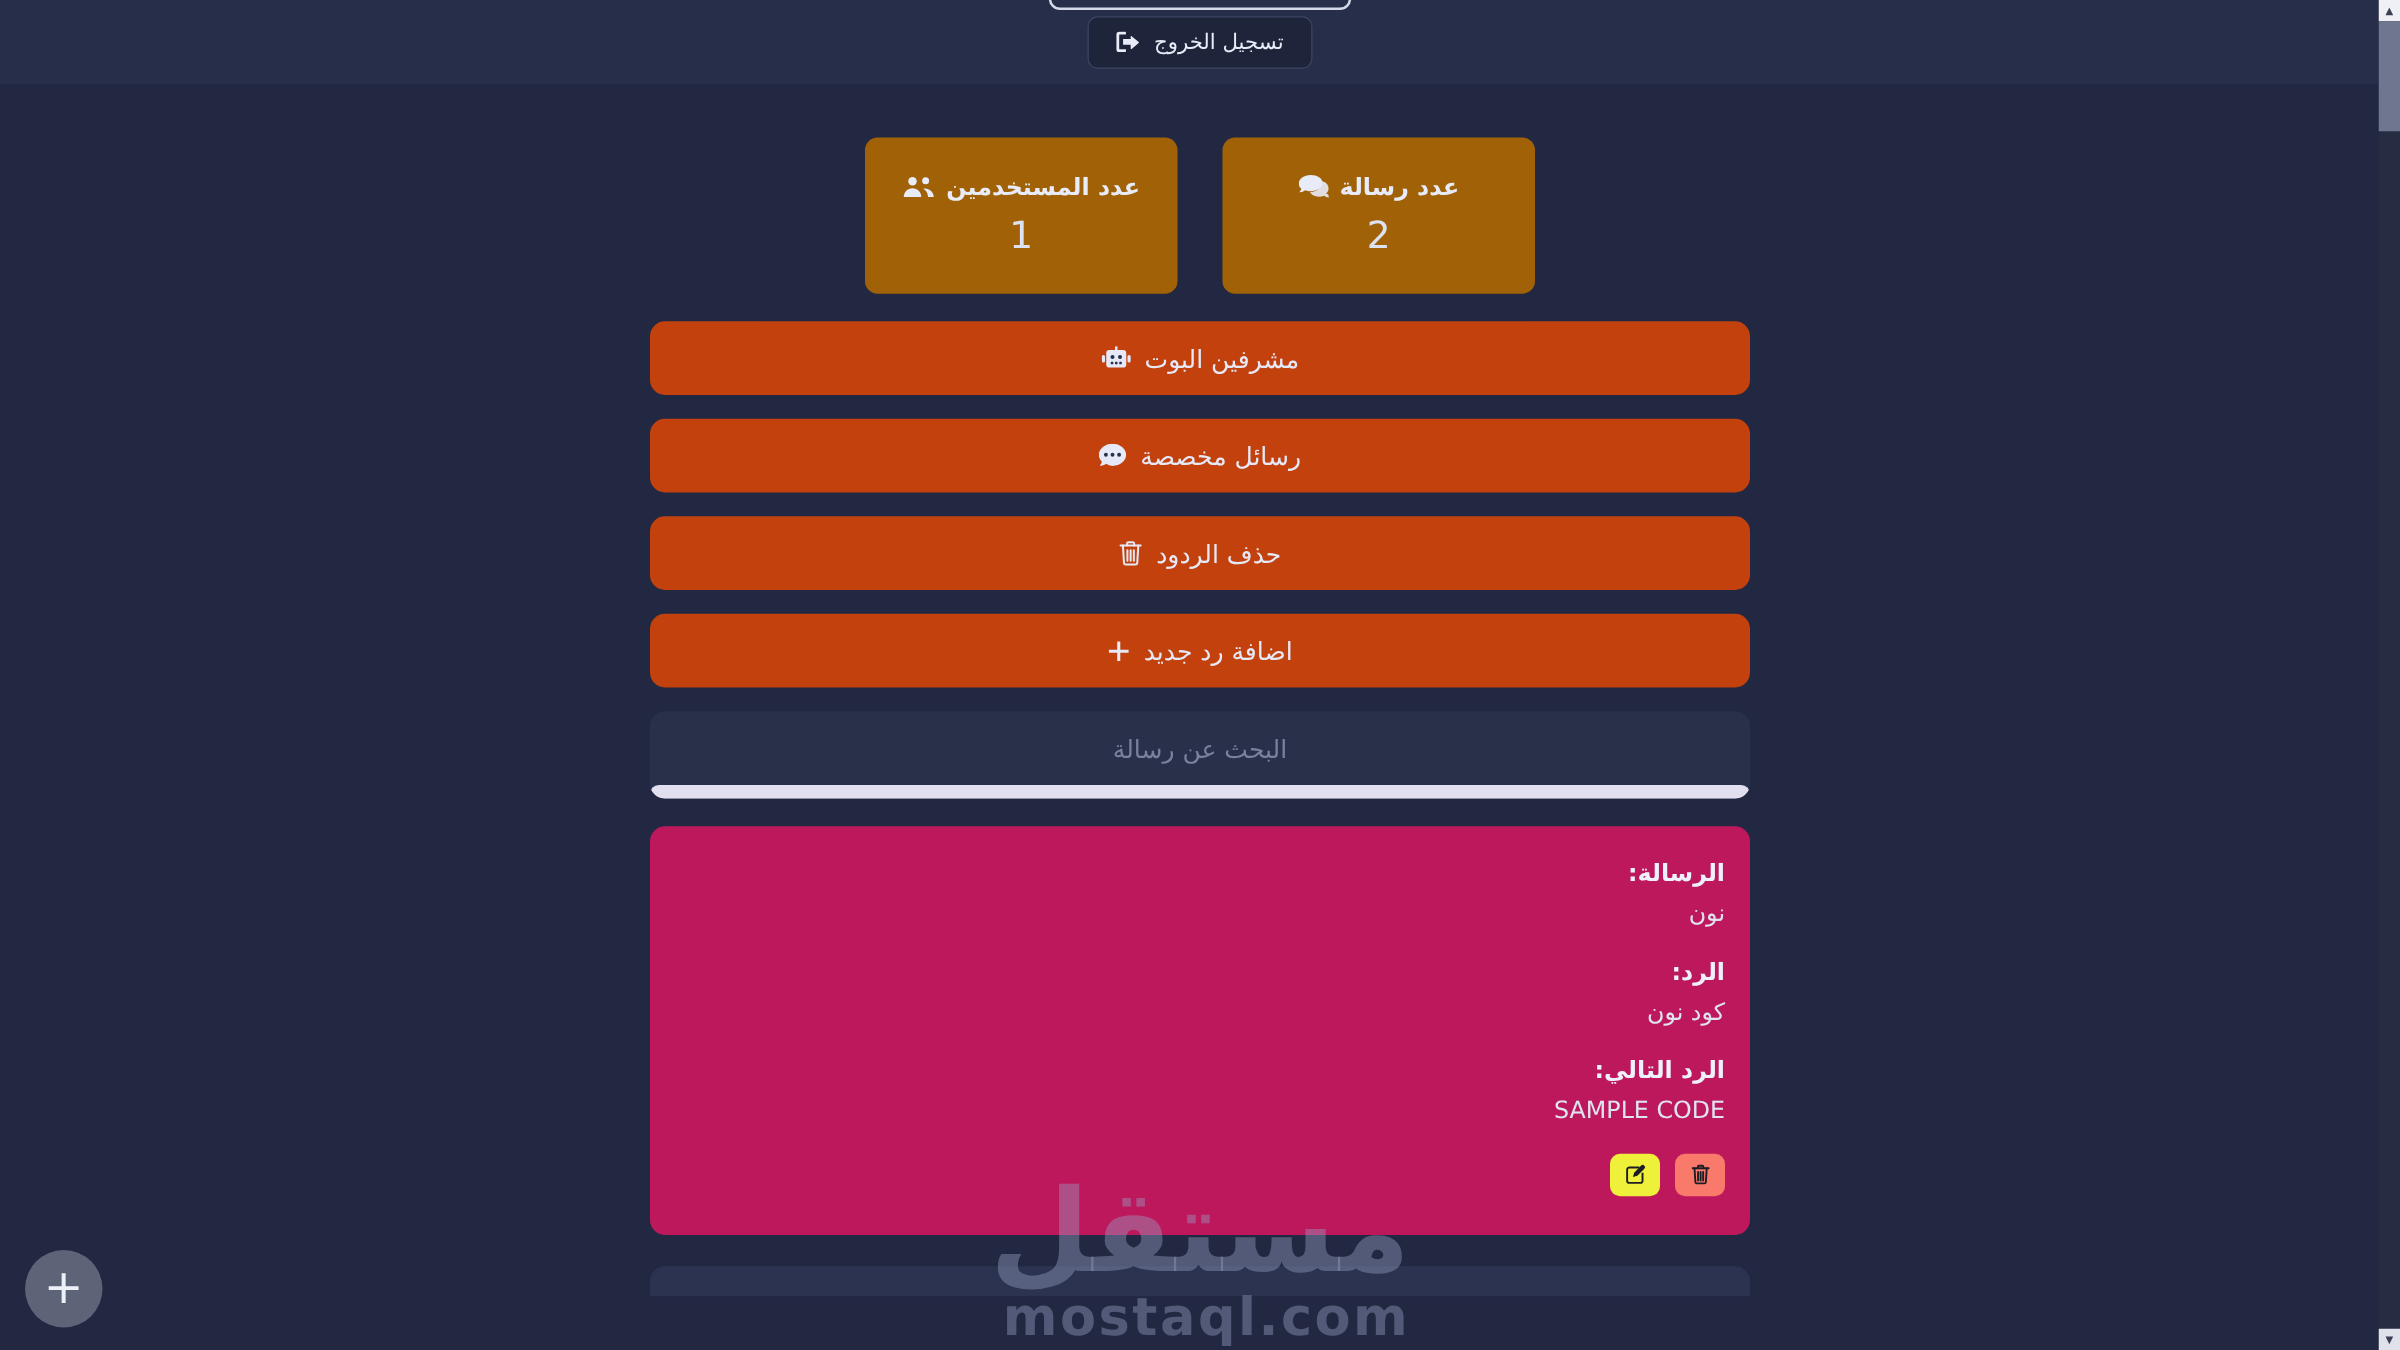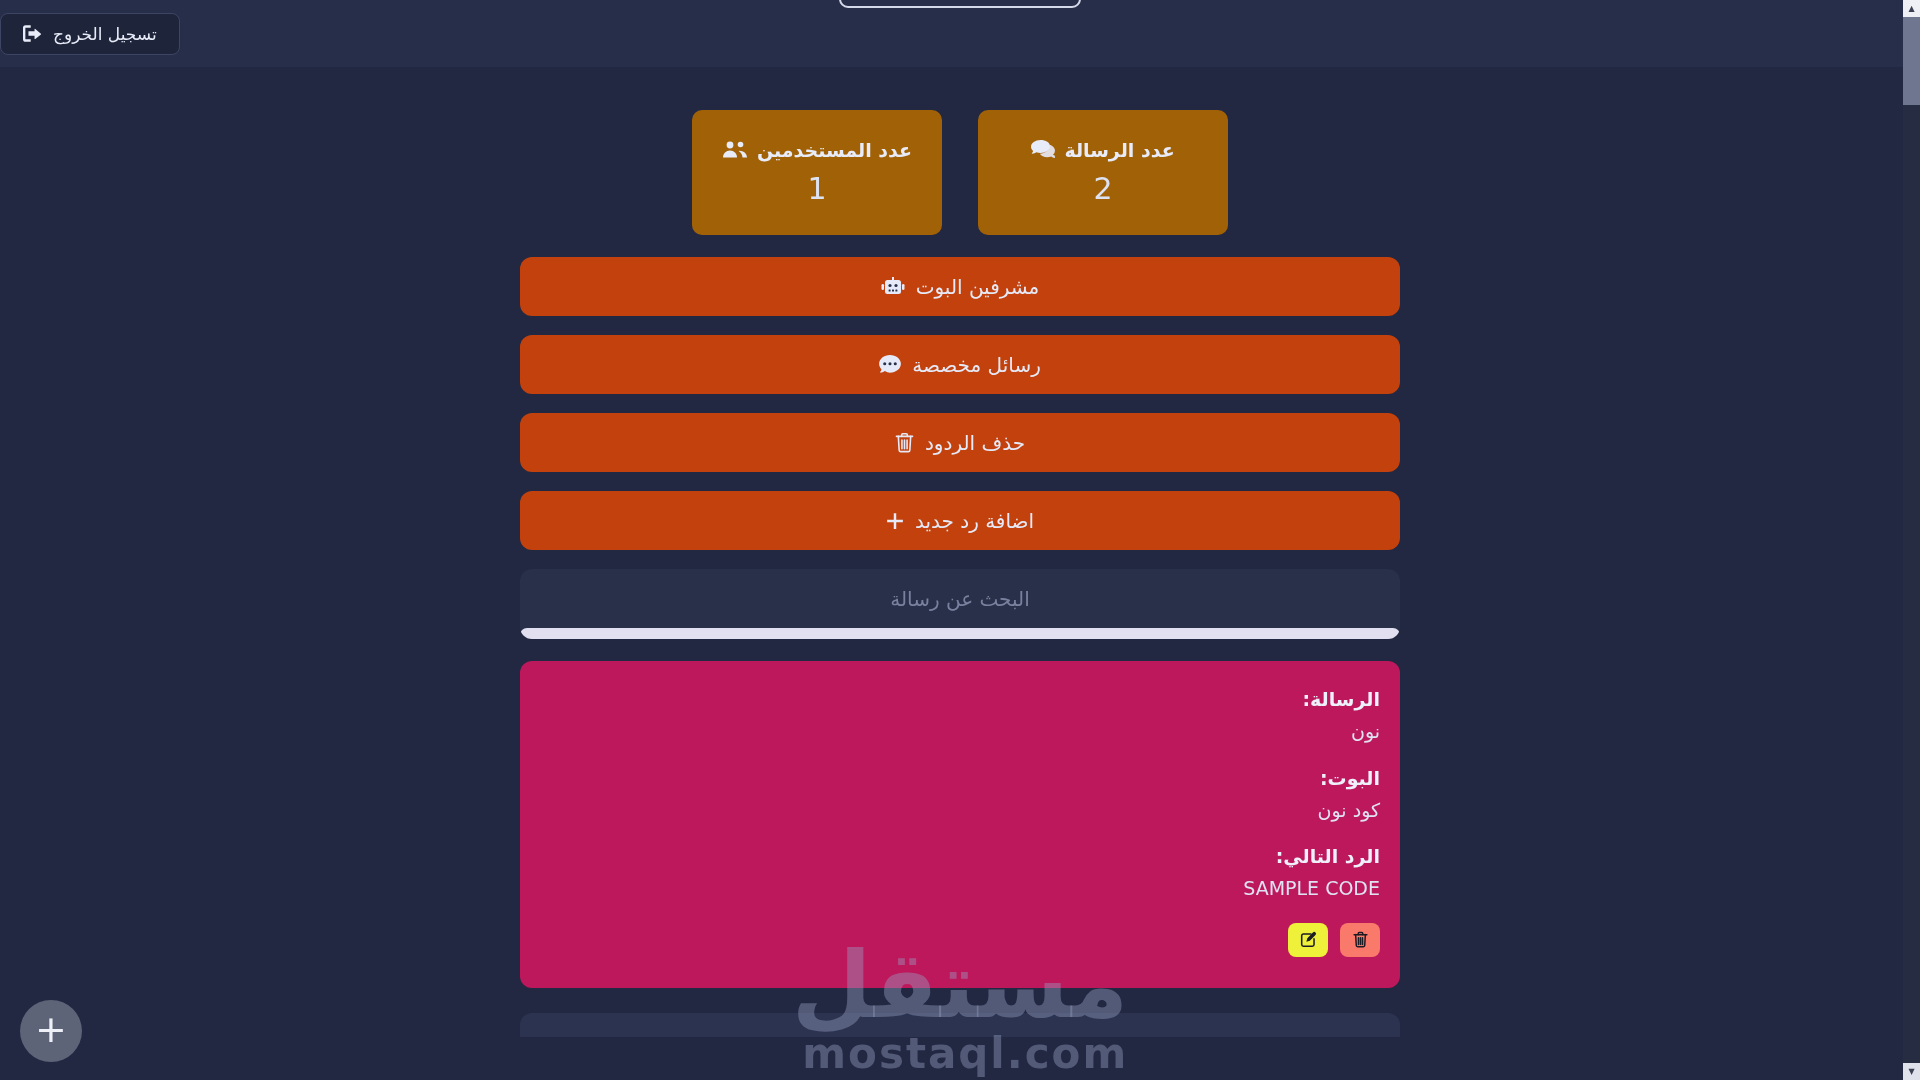--- a/index.html
+++ b/index.html
@@ -3,21 +3,21 @@
 <meta charset="utf-8">
 <style>
   html,body{margin:0;padding:0;background:#1c2135;}
   #viewport{
     position:relative;width:1920px;height:1080px;overflow:hidden;
     background:#222842;
     font-family:"DejaVu Sans","Liberation Sans",sans-serif;
     color:#e6e9f7;
   }
   
-  .topbar{height:67px;background:#272e49;display:flex;align-items:center;justify-content:flex-end;position:relative;}
+  .topbar{height:67px;background:#272e49;display:flex;align-items:center;justify-content:center;position:relative;}
   .top-cutoff{position:absolute;top:-16px;left:50%;transform:translateX(-50%);
     width:238px;height:20px;border:2px solid #d4d9ea;border-radius:9px;background:transparent;}
   .logout-btn{background:#1e2439;border:1px solid #3d4564;border-radius:8px;color:#e8ebf8;
     font-size:17px;padding:10px 22px;display:flex;align-items:center;gap:10px;cursor:pointer;
     font-family:inherit;position:relative;z-index:2;}
   .logout-btn svg{flex:0 0 auto;}
   
   .stats-row{display:flex;justify-content:center;gap:36px;margin-top:43px;}
   .stat-card{width:250px;height:125px;background:#a16207;border-radius:10px;
     display:flex;flex-direction:column;align-items:center;justify-content:center;gap:10px;}
@@ -81,21 +81,21 @@
           <path d="M8.5 0H2.8A2.8 2.8 0 0 0 0 2.8v12.4A2.8 2.8 0 0 0 2.8 18h5.7v-2.6H2.9a.3.3 0 0 1-.3-.3V2.9a.3.3 0 0 1 .3-.3h5.6V0z"></path>
           <path d="M12.7 3.2v3.3H6v5h6.7v3.3c0 .44.52.67.84.37l6.2-5.2a.5.5 0 0 0 0-.77l-6.2-5.2a.5.5 0 0 0-.84.37z"></path>
         </svg>
       </span>
     </button>
   </div>
 
   <div class="stats-row">
     <div class="stat-card">
       <div class="stat-title">
-        <span>عدد الرسالة</span>
+        <span>عدد رسالة</span>
         <span>
           <svg width="24" height="20" viewBox="0 0 24 20" fill="currentColor">
             <path d="M9.5 0C4.25 0 0 3 0 6.75c0 1.62.8 3.1 2.12 4.26-.3 1.2-1.27 2.22-1.28 2.23a.3.3 0 0 0 .22.51c1.96 0 3.43-.94 4.15-1.51 1.3.47 2.77.76 4.29.76 5.25 0 9.5-3 9.5-6.75S14.75 0 9.5 0z"></path>
             <path d="M21.88 15.01A5.77 5.77 0 0 0 24 10.75c0-2.84-2.42-5.25-5.77-5.99.05.33.07.66.07 1 0 4.3-4.17 7.8-9.43 8 1.28 2.1 4.03 3.55 7.23 3.55 1.52 0 2.99-.29 4.29-.76.72.57 2.19 1.51 4.15 1.51a.3.3 0 0 0 .22-.51s-.98-1.03-1.28-2.23z" opacity="0.9"></path>
           </svg>
         </span>
       </div>
       <div class="stat-value">2</div>
     </div>
     <div class="stat-card">
@@ -182,21 +182,21 @@
       <input class="search-input" type="text" placeholder="البحث عن رسالة" style="">
       <div class="btn-bar bar-lavender"></div>
     </div>
 
     <div class="reply-card">
       <div class="field">
         <div class="field-label">الرسالة:</div>
         <div class="field-value">نون</div>
       </div>
       <div class="field">
-        <div class="field-label">البوت:</div>
+        <div class="field-label">الرد:</div>
         <div class="field-value">كود نون</div>
       </div>
       <div class="field">
         <div class="field-label">الرد التالي:</div>
         <div class="field-value">SAMPLE CODE</div>
       </div>
       <div class="card-actions">
         <button class="icon-btn delete">
           <span>
             <svg width="15" height="17" viewBox="0 0 20 22" fill="none" stroke="currentColor" stroke-width="2" stroke-linecap="round">

